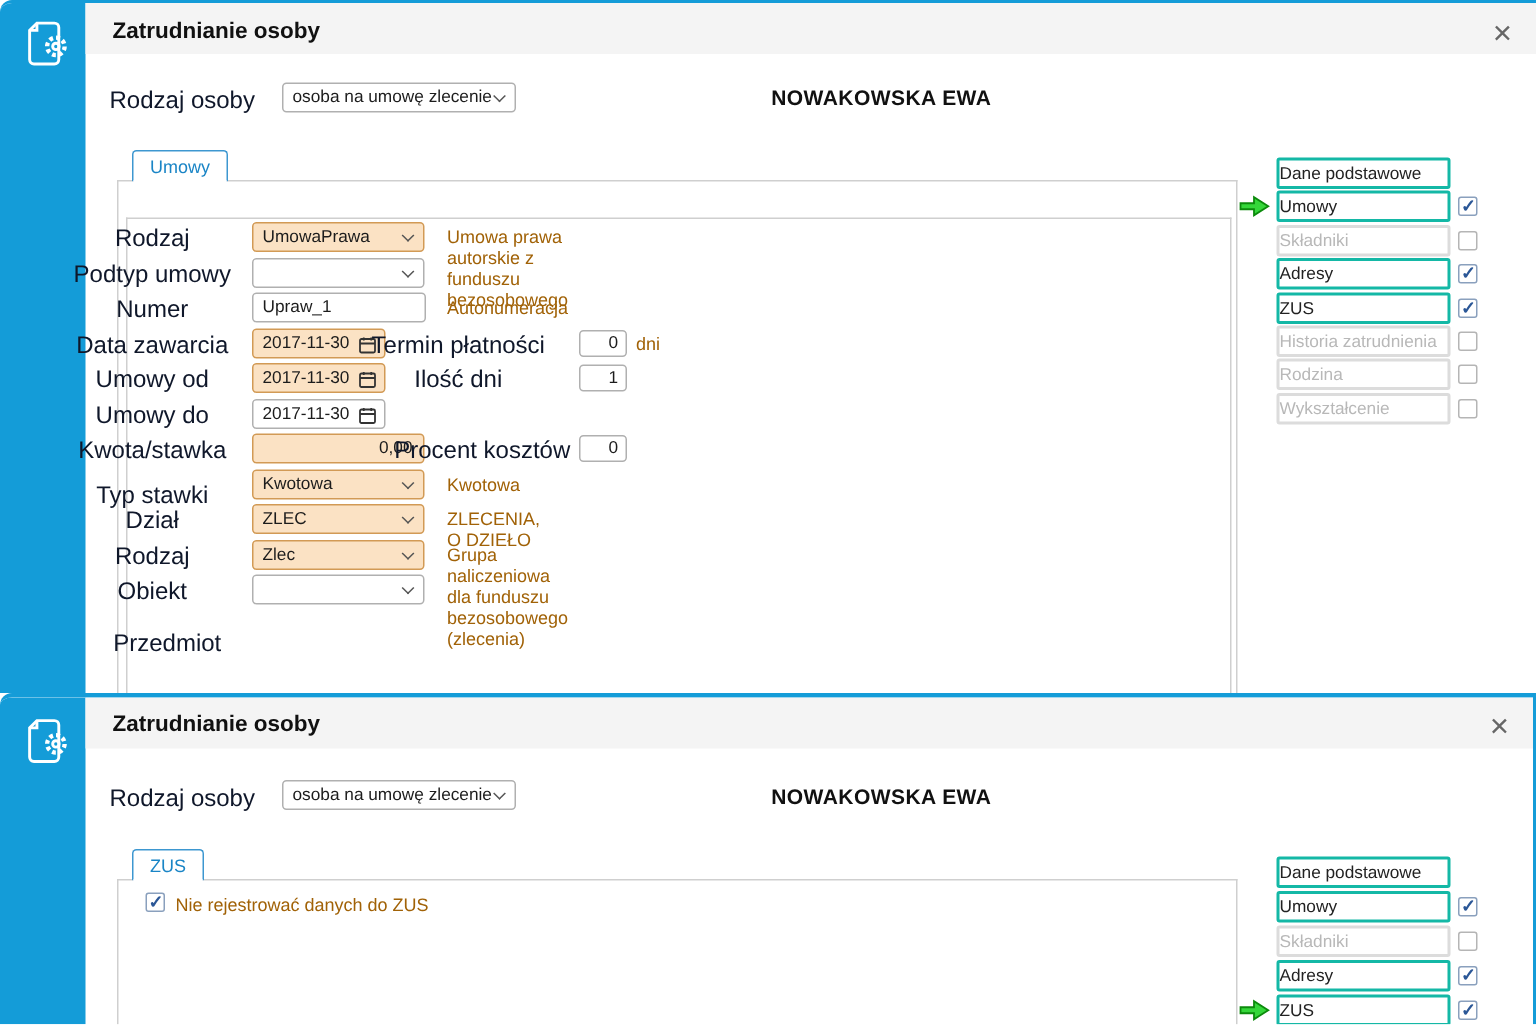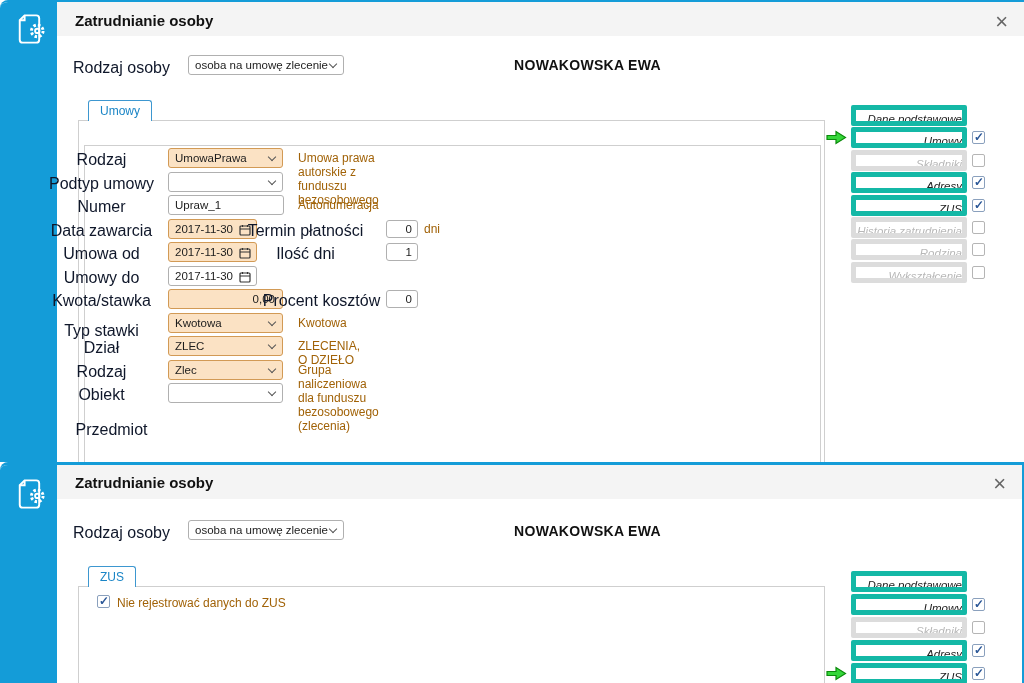--- a/index.html
+++ b/index.html
@@ -30,22 +30,22 @@
         border-right:1.4px solid #555; border-bottom:1.4px solid #555; transform:rotate(45deg);}
   .cal{position:absolute; right:5px; top:4px;}
   .smallin{position:absolute; width:32px; height:18px; border:1px solid var(--bd); border-radius:3px;
            background:#fff; font-size:11.5px; line-height:16px; text-align:right; padding-right:5px; color:#1c1c1c;}
   .tab{position:absolute; height:21px; background:#fff; border:1px solid #3d97d0; border-bottom:none;
        border-radius:3px 3px 0 0; color:var(--tabblue); font-size:12px; line-height:20px; padding:0 11px; z-index:3;}
   .panel{position:absolute; background:#fff; border:1px solid var(--panel); border-bottom:none; z-index:1;}
   .tab::after{content:""; position:absolute; left:0; right:0; bottom:-1px; height:2px; background:#fff;}
   .textarea{position:absolute; border:1px solid #3e95d5; border-radius:3px; background:#fff;
             font-size:12px; color:#1c1c1c; padding:5px 8px; line-height:15px;}
-  .sb-btn{position:absolute; width:116px; height:21px; background:#fff; border:5px solid #14b8a6; border-radius:2px;
-          font-size:11.5px; color:#222; text-align:right; line-height:19px; cursor:pointer; white-space:nowrap; overflow:hidden;font-style:italic;}
+  .sb-btn{position:absolute; width:116px; height:21px; background:#fff; border:2px solid #14b8a6; border-radius:2px;
+          font-size:11.5px; color:#222; text-align:left; line-height:19px; cursor:pointer; white-space:nowrap; overflow:hidden;}
   .sb-btn.disabled{color:#b8b8b8; border-color:#dcdcdc; cursor:default;}
   .cb{position:absolute; width:13px; height:13px; background:#fff; border:1px solid #b5b5b5; border-radius:2px;}
   .cb.checked{border-color:#8aa0bd;}
   .cb.checked::after{content:"\2713"; position:absolute; left:1px; top:-2px; font-size:12px; font-weight:bold; color:var(--check);}
   .arrow-ico{position:absolute; width:21px; height:15px;}
 </style>
 </head>
 <body>
 
 <div class="stage">
@@ -86,21 +86,21 @@
         <div class="lbl abs" style="left: 40px; width: 123px; top: 220px;">Data zawarcia</div>
         <div class="ctl hl" style="left: 168px; top: 217px; width: 89px;"><span>2017-11-30</span><svg class="cal" width="12" height="12" viewBox="0 0 12 12">
             <rect x="1" y="2" width="10" height="9" rx="1" fill="none" stroke="#333" stroke-width="1.2"></rect>
             <line x1="1" y1="5" x2="11" y2="5" stroke="#333" stroke-width="1.2"></line>
             <line x1="3.5" y1="1" x2="3.5" y2="3" stroke="#333" stroke-width="1.2"></line>
             <line x1="8.5" y1="1" x2="8.5" y2="3" stroke="#333" stroke-width="1.2"></line>
           </svg></div>
         <div class="lbl abs" style="left: 230px; width: 151px; top: 220px;">Termin płatności</div>
         <div class="smallin" style="left: 386px; top: 218px;">0</div>
         <div class="cap abs" style="left: 424px; top: 220px;">dni</div>
-        <div class="lbl abs" style="left: 40px; width: 123px; top: 243px;">Umowa od</div>
+        <div class="lbl abs" style="left: 40px; width: 123px; top: 243px;">Umowy od</div>
         <div class="ctl hl" style="left: 168px; top: 240px; width: 89px;"><span>2017-11-30</span><svg class="cal" width="12" height="12" viewBox="0 0 12 12">
             <rect x="1" y="2" width="10" height="9" rx="1" fill="none" stroke="#333" stroke-width="1.2"></rect>
             <line x1="1" y1="5" x2="11" y2="5" stroke="#333" stroke-width="1.2"></line>
             <line x1="3.5" y1="1" x2="3.5" y2="3" stroke="#333" stroke-width="1.2"></line>
             <line x1="8.5" y1="1" x2="8.5" y2="3" stroke="#333" stroke-width="1.2"></line>
           </svg></div>
         <div class="lbl abs" style="left: 230px; width: 151px; top: 243px;">Ilość dni</div>
         <div class="smallin" style="left: 386px; top: 241px;">1</div>
         <div class="lbl abs" style="left: 40px; width: 123px; top: 267px;">Umowy do</div>
         <div class="ctl" style="left: 168px; top: 264px; width: 89px;"><span>2017-11-30</span><svg class="cal" width="12" height="12" viewBox="0 0 12 12">

